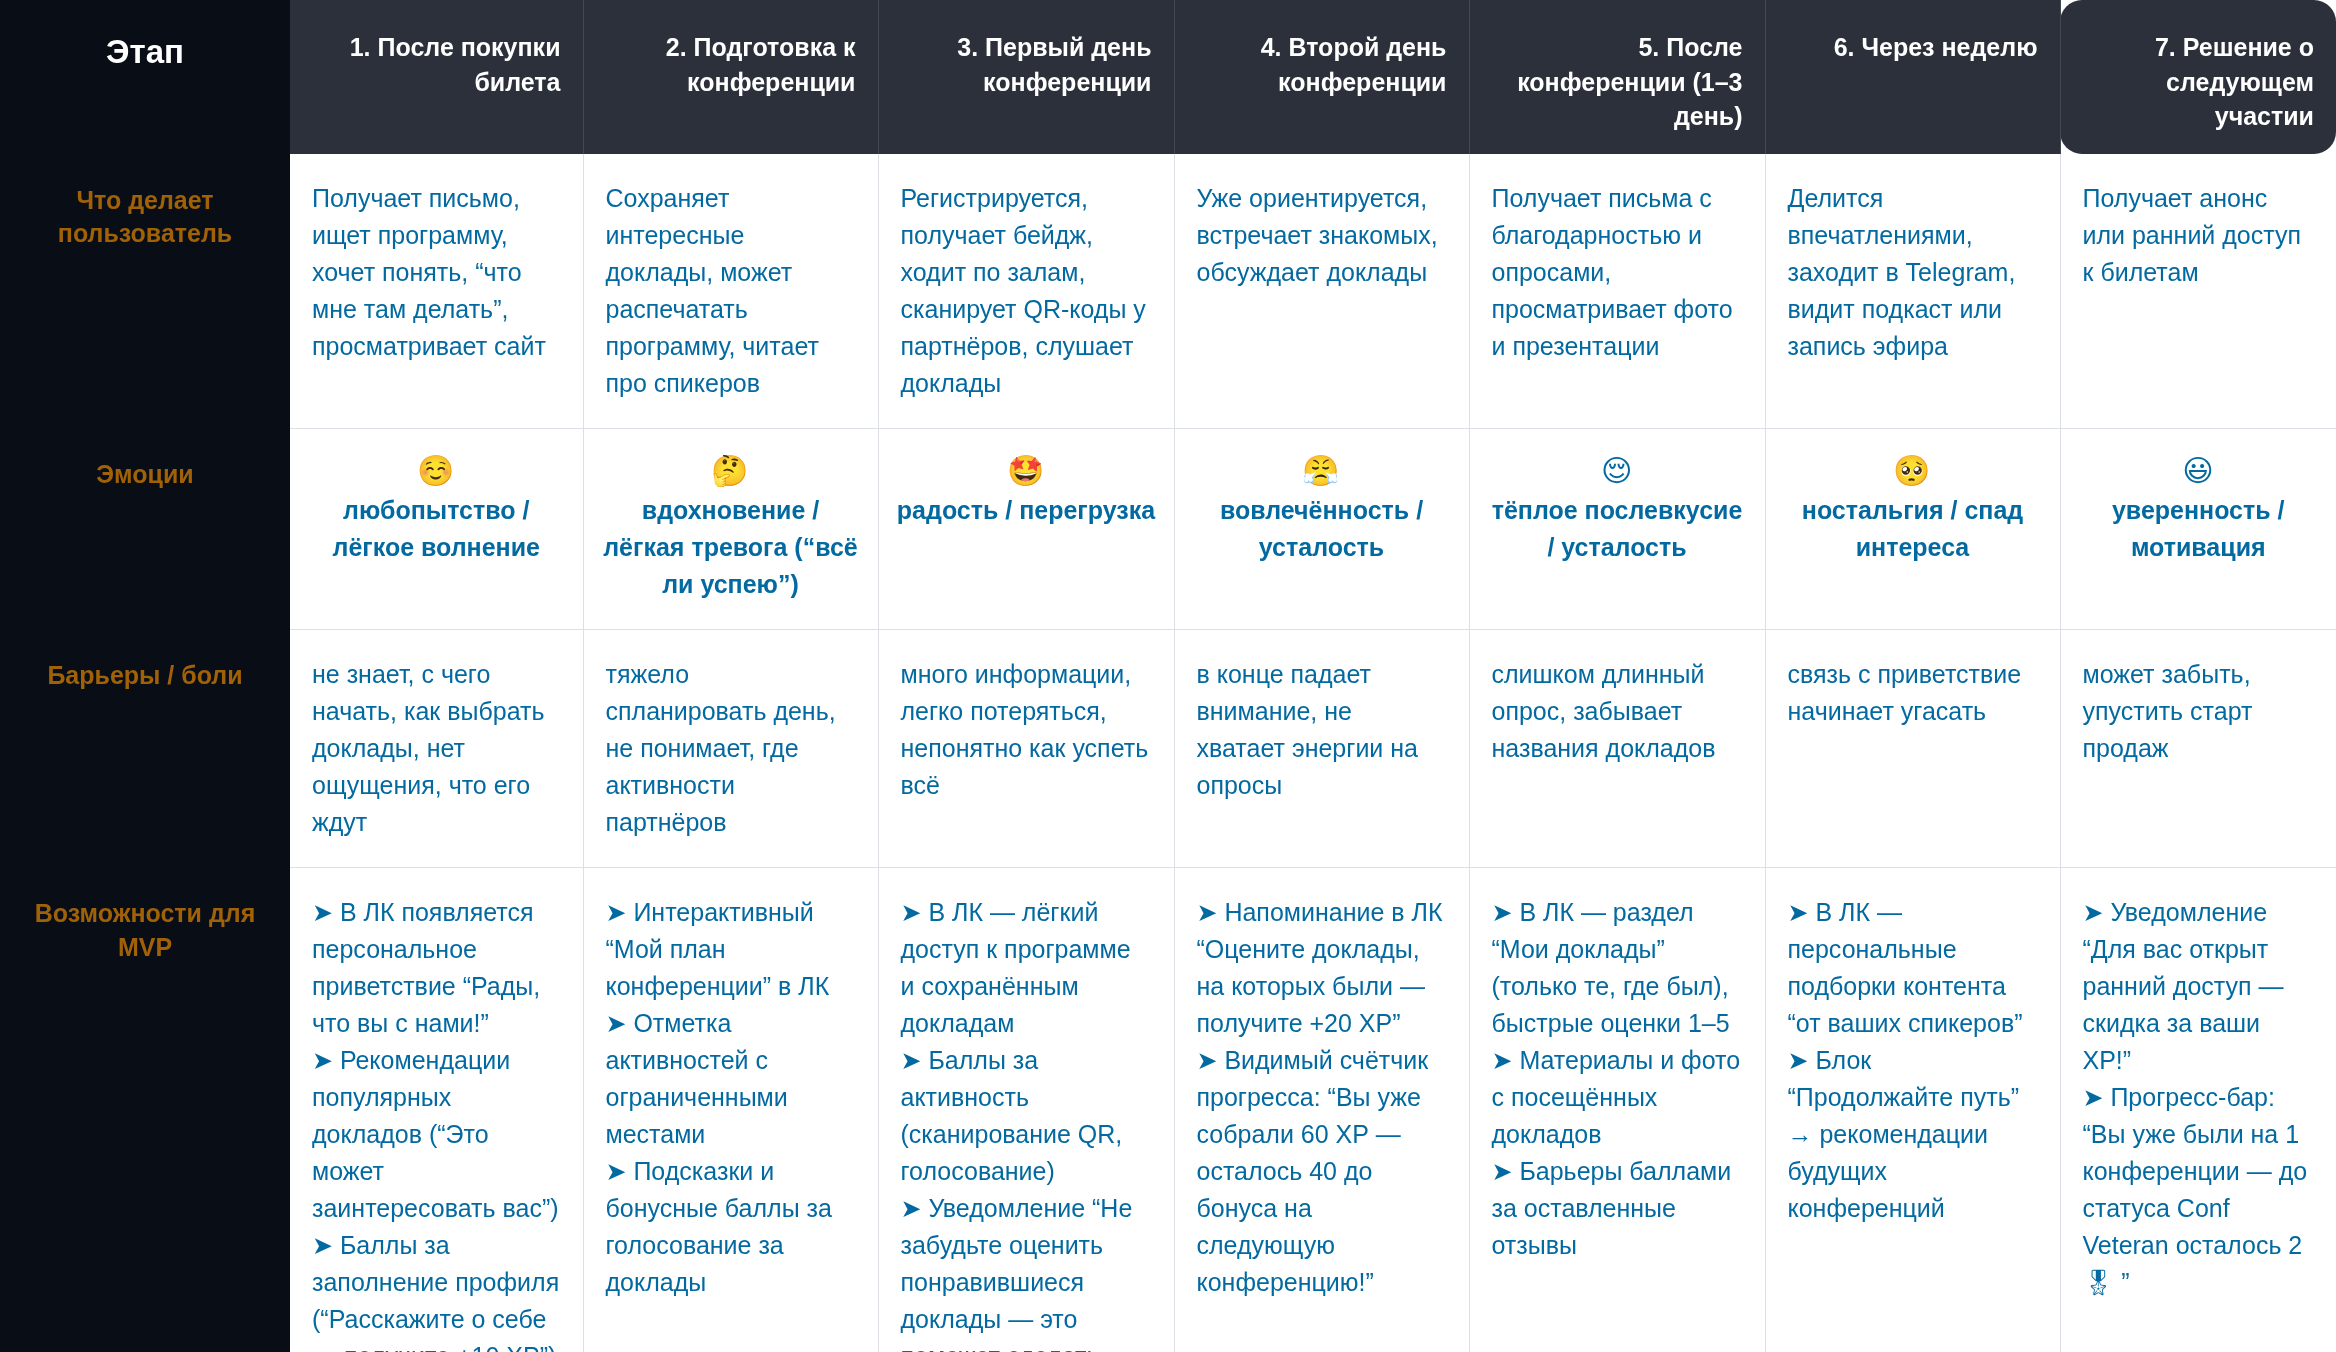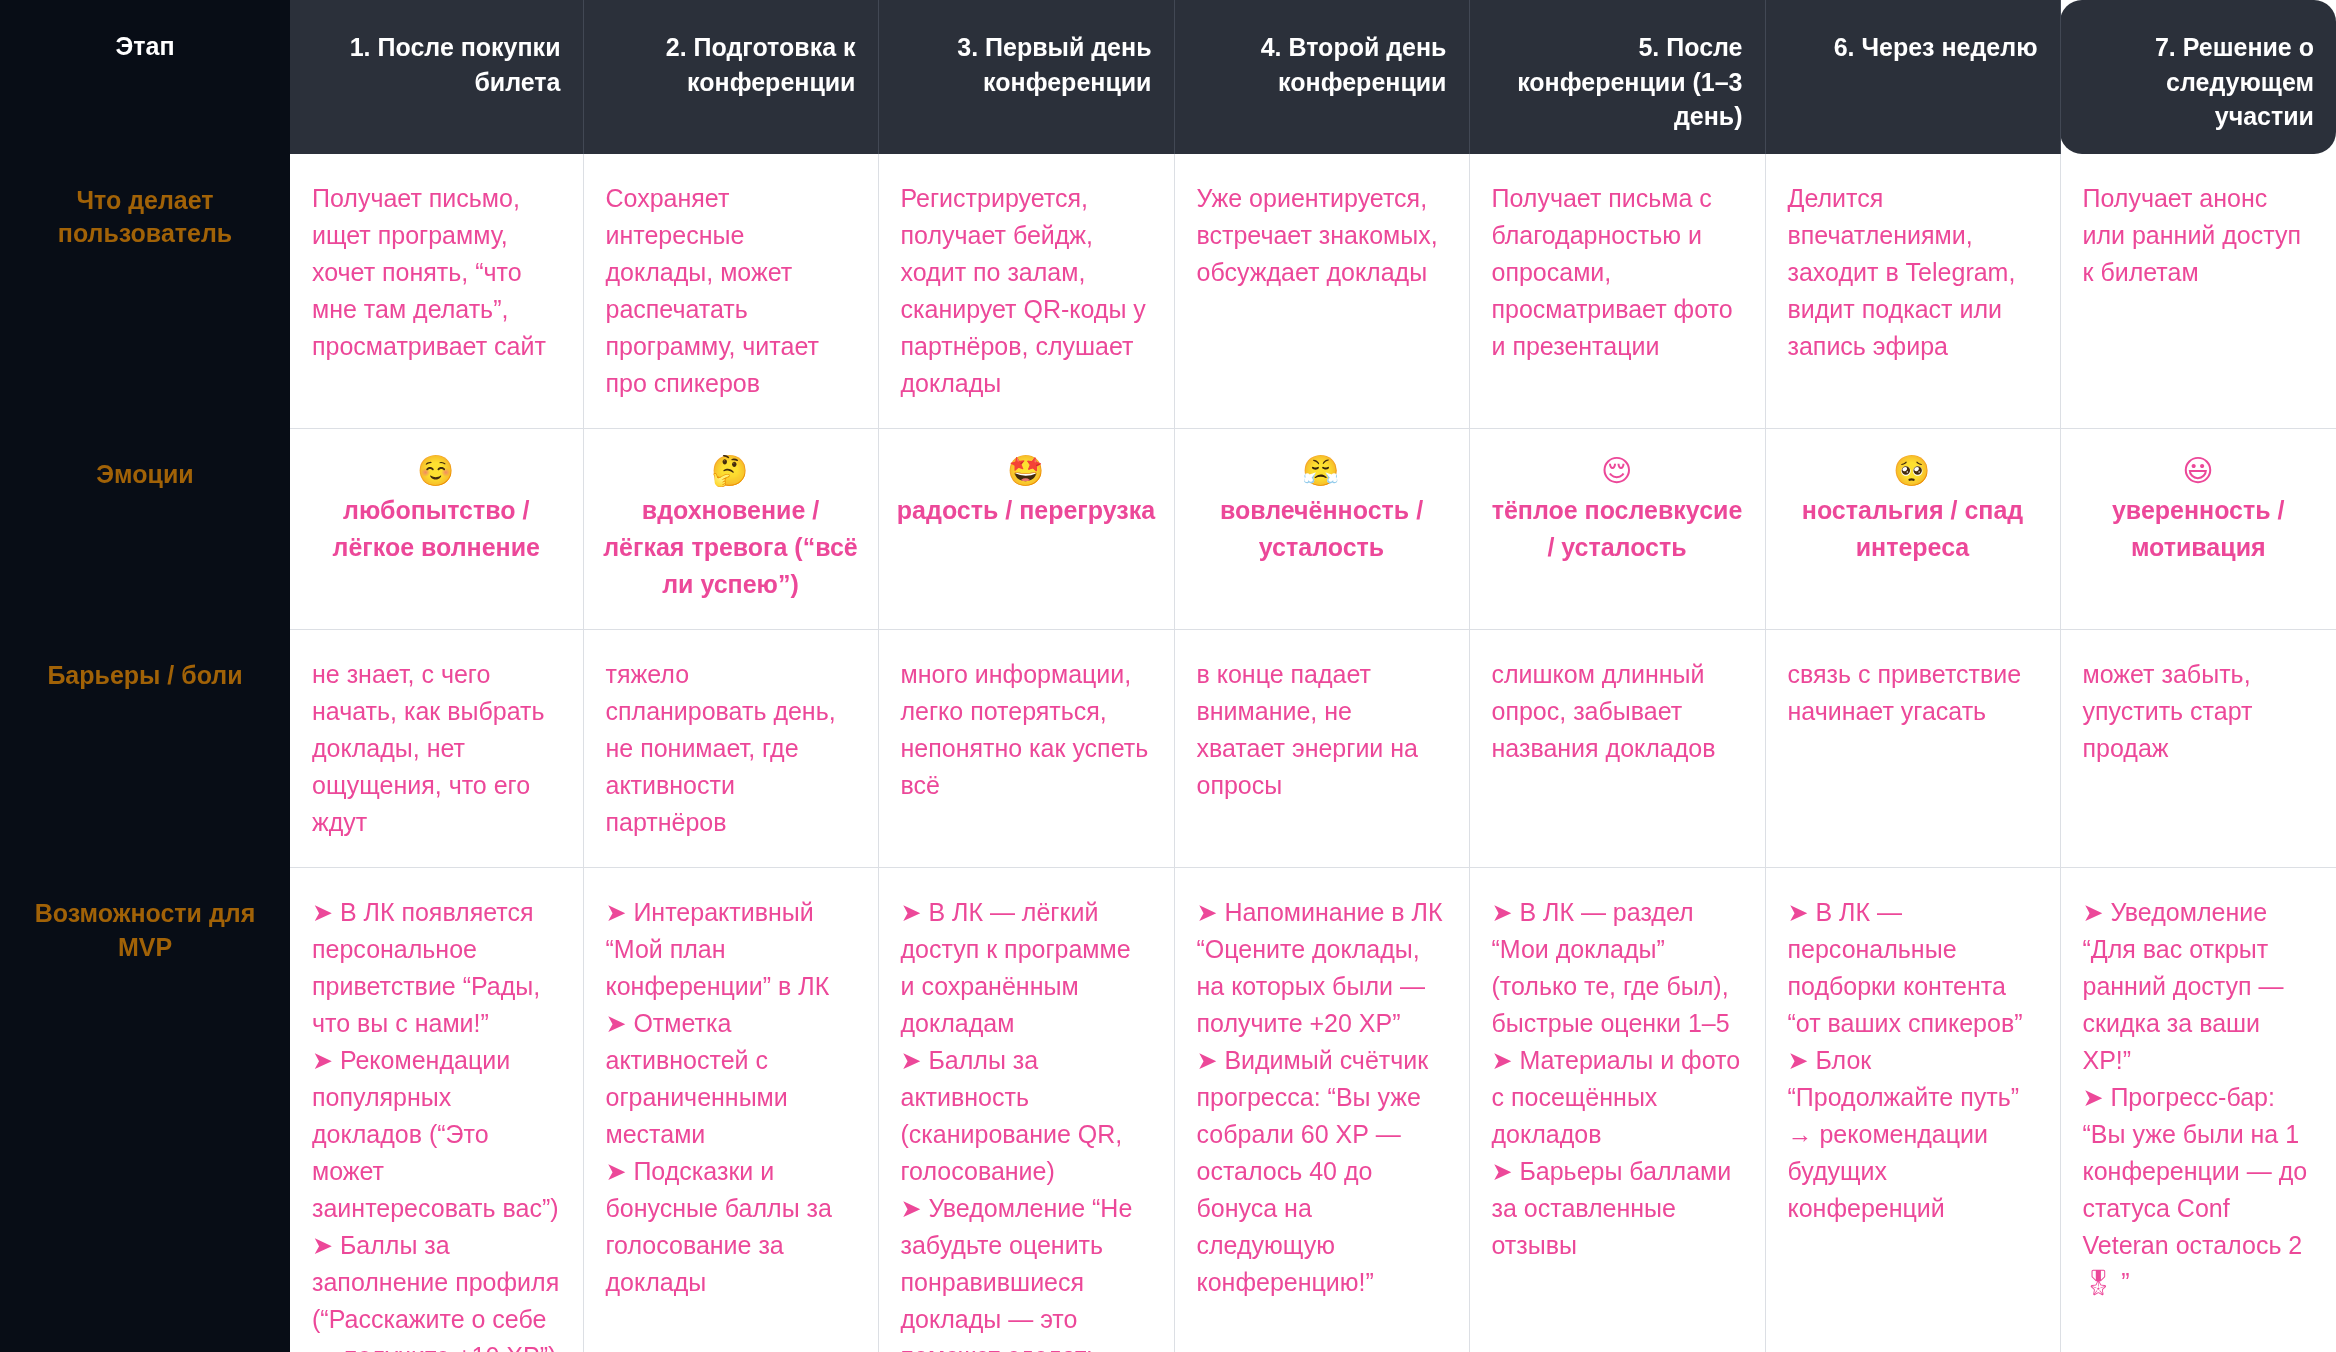--- a/index.html
+++ b/index.html
@@ -30,42 +30,42 @@
     width: 290px;
     border: none;
   }
   .corner-cell {
     background: #080d16;
     border: none;
     padding: 30px 26px 0 26px;
     vertical-align: top;
     color: #ffffff;
     font-weight: 700;
-    font-size: 25px;
+    font-size: 33px;
     line-height: 1.35;
   }
 
   
   .stagehead {
     background: #2b303a;
     color: #ffffff;
     font-weight: 700;
     font-size: 25px;
     line-height: 1.38;
     padding: 30px 22px 20px 22px;
     vertical-align: top;
     border-right: 1px solid #424854;
     text-align: right;
   }
   .stagehead.last { border-right: none; border-radius: 22px; }
 
   
   .cell {
     background: #ffffff;
-    color: #ec4899;
+    color: #0369a1;
     font-size: 25px;
     line-height: 1.48;
     padding: 26px 22px 26px 22px;
     vertical-align: top;
     border-right: 1px solid #dcdfe4;
     border-bottom: 1px solid #dcdfe4;
     overflow: hidden;
   }
   .cell.last { border-right: none; margin-top: 46px; }
   .cell.nobottom { border-bottom: none; }

